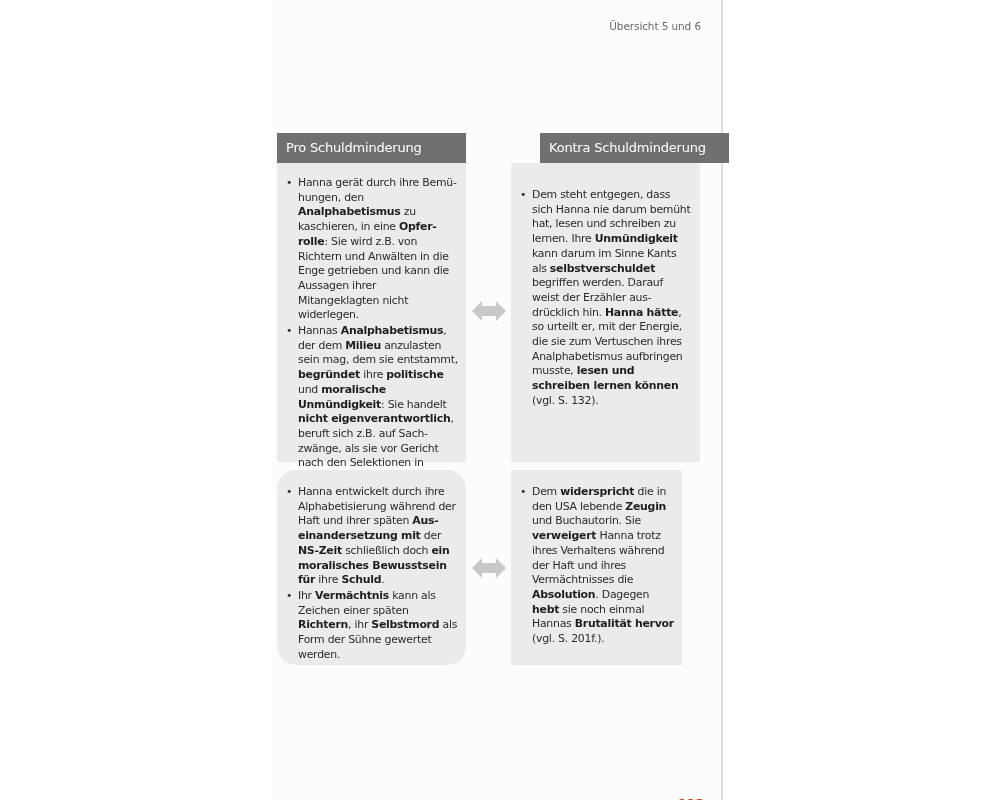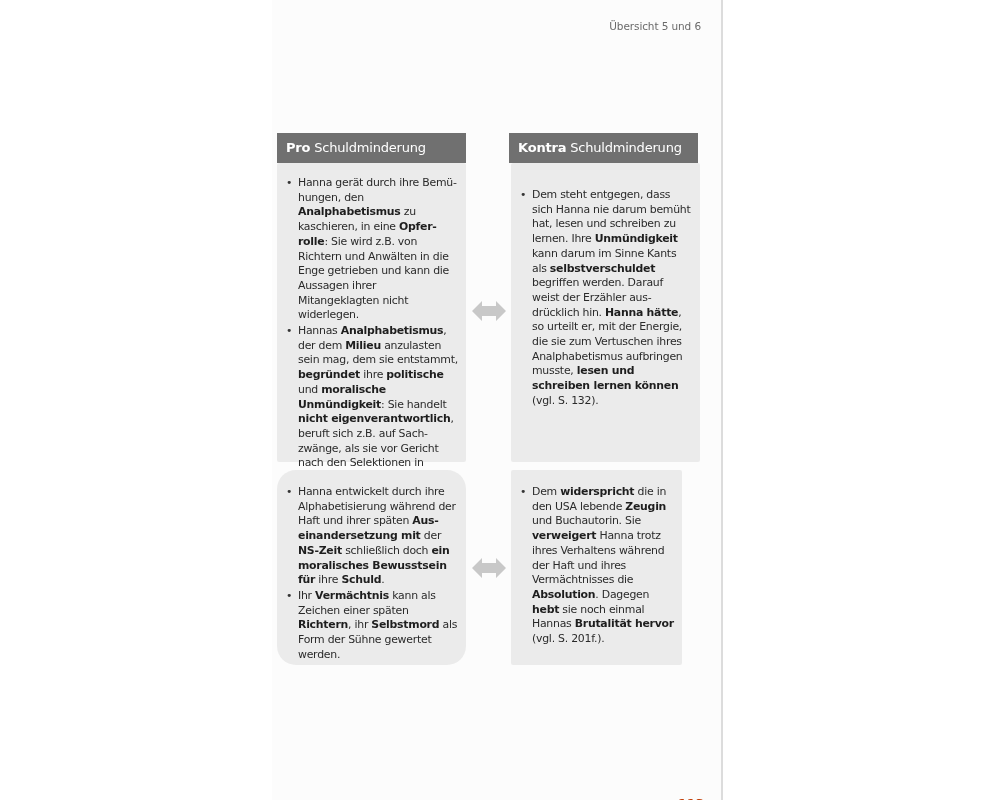--- a/index.html
+++ b/index.html
@@ -26,21 +26,21 @@
       font-size: 19.5px; color: #555555; line-height: 23px;
       letter-spacing: -0.3px; font-weight: normal; margin: 0;
     }
     .page-title .line2 { display: block; padding-left: 104px; }
 
     .col-header {
       position: absolute; height: 30px; background: #707070; color: #ffffff;
       font-size: 13px; line-height: 30px; padding-left: 9px; box-sizing: border-box;
       letter-spacing: -0.2px;
     }
-    .col-header b { font-weight: bold; margin-top: 24px; }
+    .col-header b { font-weight: normal; margin-top: 24px; }
     .box {
       position: absolute; background: #ebebeb; box-sizing: border-box;
       border-radius: 2px;
     }
     .box ul { margin: 0; padding: 0 0 0 0; list-style: none; }
     .box li {
       position: relative; padding-left: 19px;
       font-size: 10.9px; line-height: 14.7px; color: #2a2a2a;
       letter-spacing: -0.25px;
     }
@@ -64,21 +64,21 @@
 <div class="page-rule"></div>
 
 <div class="running-head">Übersicht 5 und 6</div>
 
 <h1 class="page-title">
 </h1>
 
 <div class="col-header" style="left:277px; top:133px; width:189px;">
   <b>Pro</b><span> Schuldminderung</span>
 </div>
-<div class="col-header" style="left:509px; top:133px; width:189px;">
+<div class="col-header" style="left:540px; top:133px; width:189px;">
   <b>Kontra</b><span> Schuldminderung</span>
 </div>
 
 <div class="box" style="left:277px; top:163px; width:189px; height:299px; padding:13px 8px 0 2px;">
   <ul>
       <li><span>Hanna gerät durch ihre Bemü­hungen, den </span><b>Analphabetismus</b><span> zu kaschieren, in eine </span><b>Opfer­rolle</b><span>: Sie wird z.B. von Richtern und Anwälten in die Enge getrieben und kann die Aus­sagen ihrer Mitangeklagten nicht widerlegen.</span></li>
       <li><span>Hannas </span><b>Analphabetismus</b><span>, der dem </span><b>Milieu</b><span> anzulasten sein mag, dem sie entstammt, </span><b>be­gründet</b><span> ihre </span><b>politische</b><span> und </span><b>moralische Unmündigkeit</b><span>: Sie handelt </span><b>nicht eigenverantwort­lich</b><span>, beruft sich z.B. auf Sach­zwänge, als sie vor Gericht nach den Selektionen in Auschwitz befragt wird (vgl. S. 106).</span></li>
     </ul>
 </div>
 <div class="box" style="left:511px; top:163px; width:189px; height:299px; padding:25px 8px 0 2px;">

